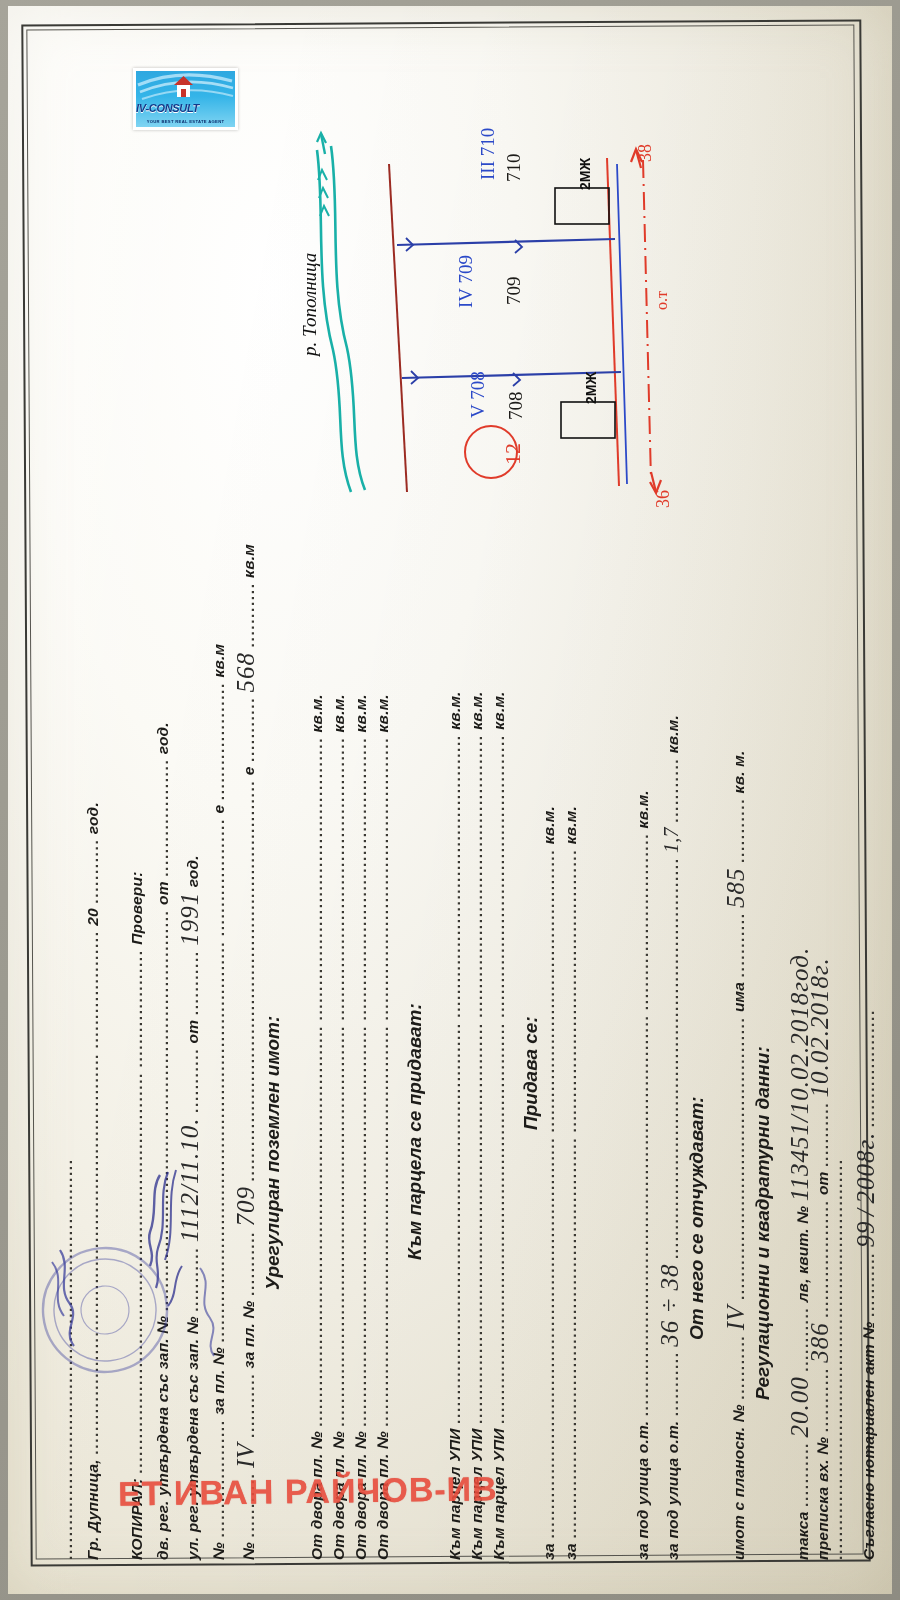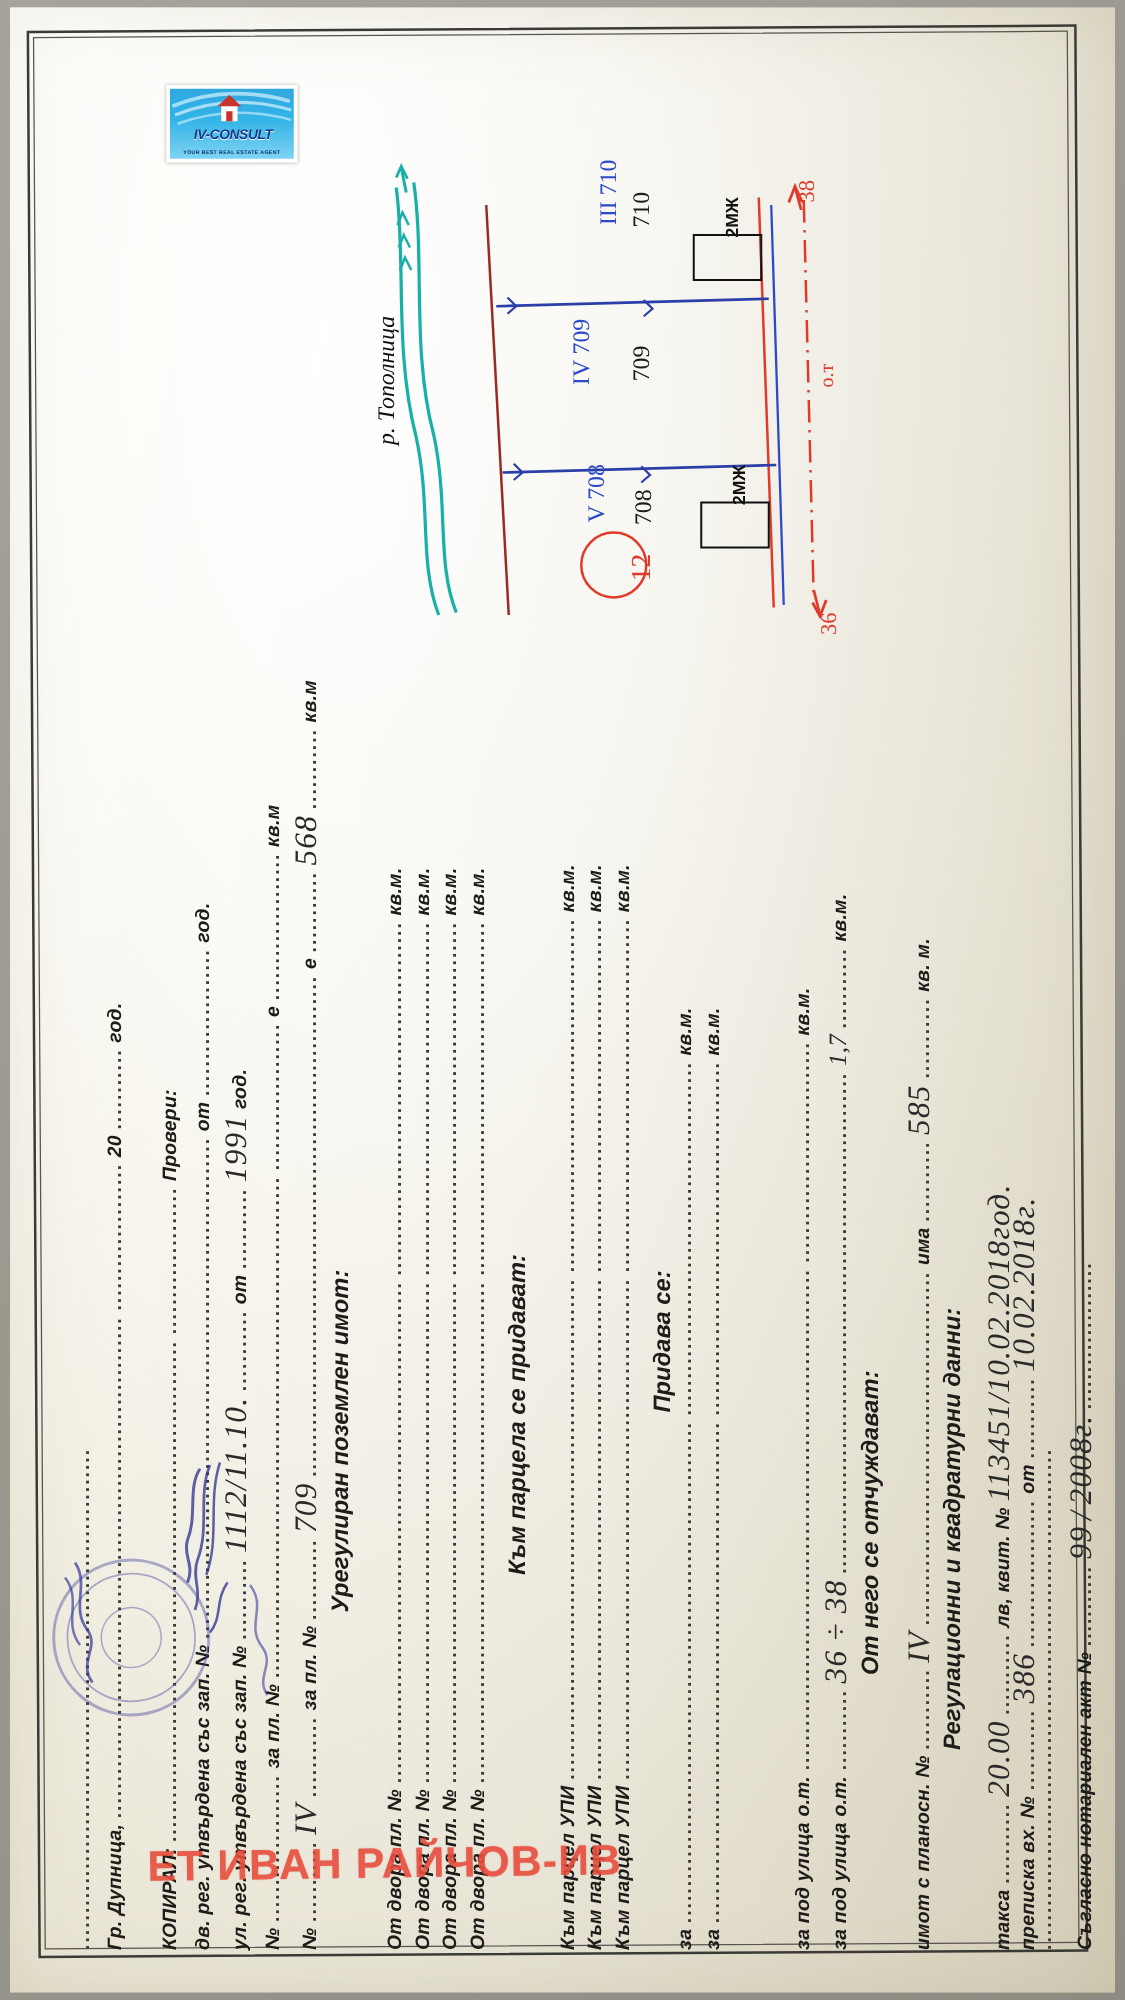--- a/index.html
+++ b/index.html
@@ -40,21 +40,21 @@
 
   .wm{position:absolute;left:118px;top:1472px;font-size:34px;font-weight:bold;
       color:#e84d3d;opacity:.9;letter-spacing:1px;font-family:"Liberation Sans",sans-serif;
       transform:rotate(-0.8deg);text-shadow:0 0 1px rgba(200,40,30,.6);}
 
   
   .logo{position:absolute;left:133px;top:68px;width:105px;height:62px;background:#fff;
         padding:3px;box-sizing:border-box;box-shadow:0 0 3px rgba(0,0,0,.25);}
   .logo-in{width:100%;height:100%;position:relative;overflow:hidden;
      background:linear-gradient(180deg,#2fa8e0 0%,#34b4e8 45%,#7fd4f2 100%);}
-  .logo-txt{position:absolute;left:0;right:17px;bottom:13px;text-align:right;
+  .logo-txt{position:absolute;left:0;right:0;bottom:13px;text-align:left;
      font-size:11px;font-weight:bold;color:#123a8a;font-style:italic;
      letter-spacing:-.3px;text-shadow:0 1px 0 #fff;}
   .logo-sub{position:absolute;left:0;right:0;bottom:3px;text-align:center;
      font-size:4.2px;font-weight:bold;color:#0d2f6e;letter-spacing:.3px;}
   .sig{position:absolute;stroke:#3b3f9c;fill:none;opacity:.75;}
 </style>
 </head>
 <body>
 
 <div class="page">

